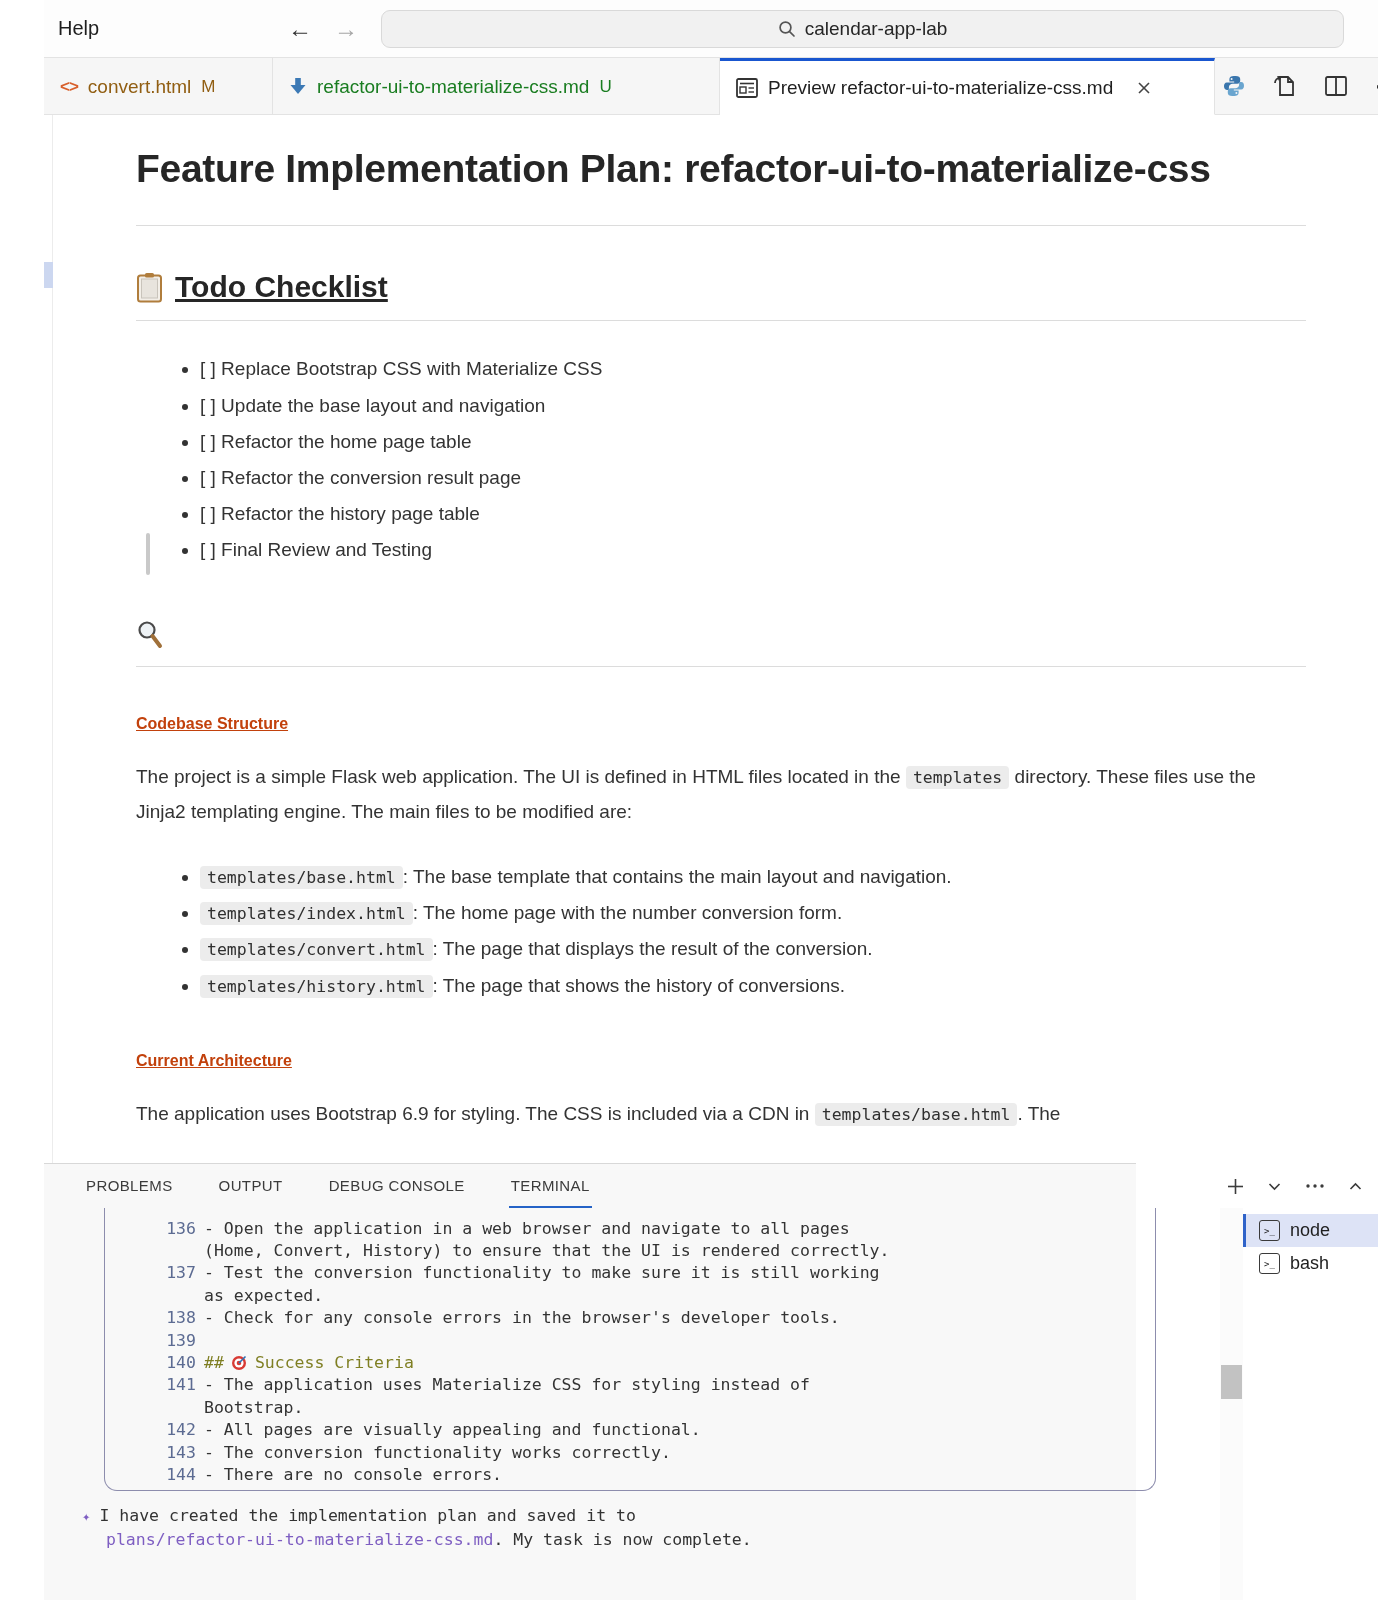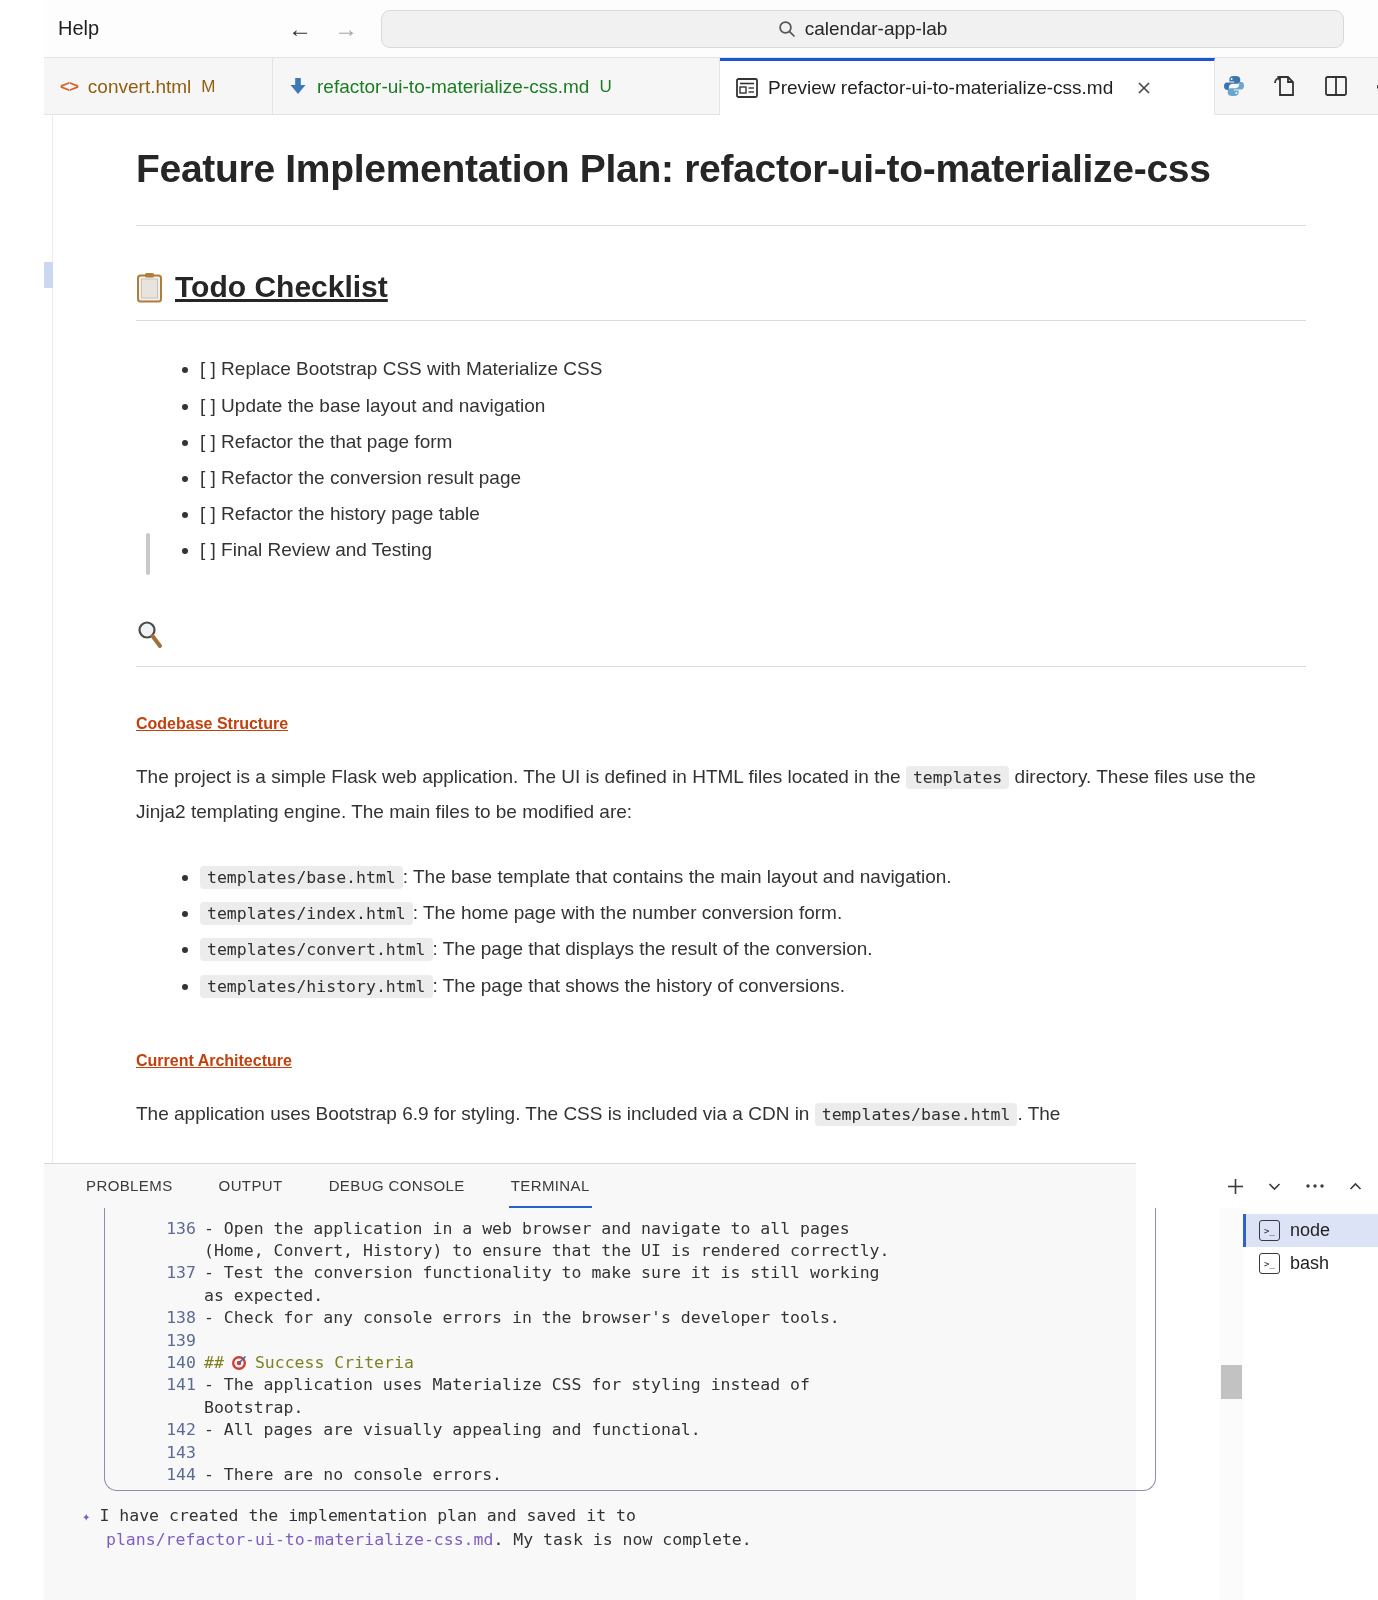--- a/index.html
+++ b/index.html
@@ -195,21 +195,21 @@
               <rect x="2" y="3.5" width="23" height="26" rx="2.5" fill="#f3efe8" stroke="#b07d3c" stroke-width="2"></rect>
               <rect x="5.5" y="7" width="16" height="19" fill="#e8e4dd" stroke="#c9c4bb" stroke-width="1"></rect>
               <rect x="9" y="1" width="9" height="4.6" rx="1.6" fill="#b07d3c"></rect>
             </svg>
         </span>
         <span>Todo Checklist</span>
       </h2>
       <ul>
         <li>[ ] Replace Bootstrap CSS with Materialize CSS</li>
         <li>[ ] Update the base layout and navigation</li>
-        <li>[ ] Refactor the that page form</li>
+        <li>[ ] Refactor the home page table</li>
         <li>[ ] Refactor the conversion result page</li>
         <li>[ ] Refactor the history page table</li>
         <li>[ ] Final Review and Testing</li>
       </ul>
 
       <h2 style="margin-top:52px;">
         <span>
           <svg width="28" height="30" viewBox="0 0 28 30">
               <circle cx="11" cy="10" r="7.5" fill="#eef2f5" stroke="#4a4a4a" stroke-width="2.2"></circle>
               <line x1="16.5" y1="16" x2="24" y2="26" stroke="#a0703a" stroke-width="4" stroke-linecap="round"></line>
@@ -316,20 +316,21 @@
         <div class="trow">
             <span class="lnum"></span>
             <span class="ltext">Bootstrap.</span>
           </div>
         <div class="trow">
             <span class="lnum">142</span>
             <span class="ltext">- All pages are visually appealing and functional.</span>
           </div>
         <div class="trow">
             <span class="lnum">143</span>
+            <span class="ltext">- The conversion functionality works correctly.</span>
           </div>
         <div class="trow">
             <span class="lnum">144</span>
             <span class="ltext">- There are no console errors.</span>
           </div>
       </div>
       <div class="term-msg">
         <div><span class="msg-star">✦</span><span>I have created the implementation plan and saved it to</span></div>
         <div class="msg-line2"><span class="msg-path">plans/refactor-ui-to-materialize-css.md</span><span>. My task is now complete.</span></div>
       </div>

